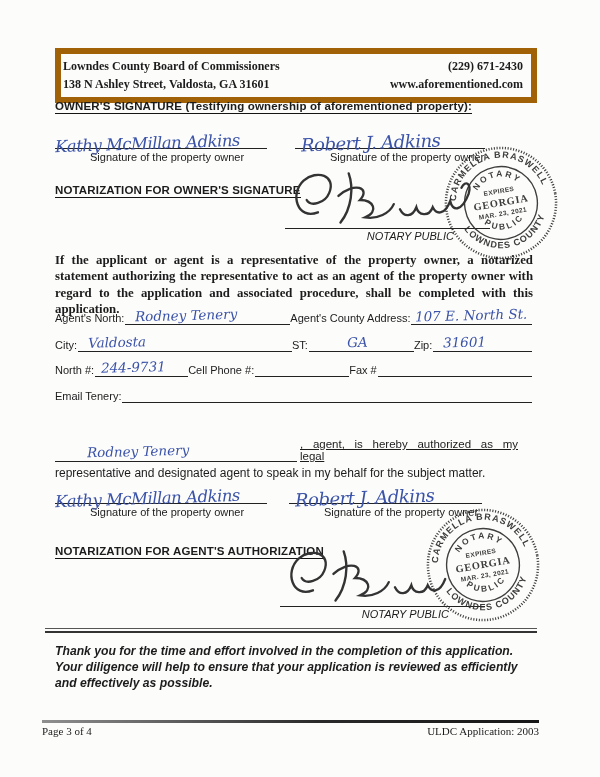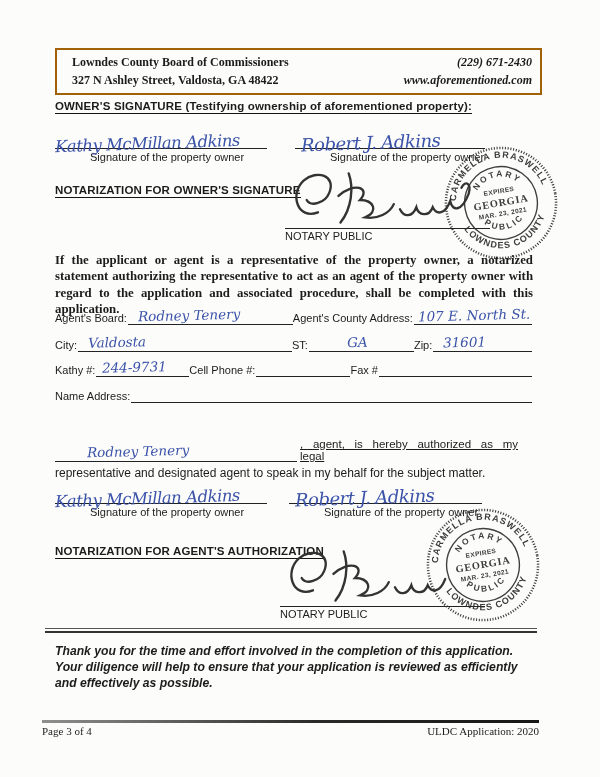--- a/index.html
+++ b/index.html
@@ -5,45 +5,45 @@
   html,body { margin:0; padding:0; background:#e9e9e7; }
   .page {
     position:relative; width:600px; height:777px; margin:0 auto;
     background:#fcfcfb; color:#1c1c1c; overflow:hidden;
     font-family:"Liberation Sans", sans-serif;
   }
   .abs { position:absolute; }
 
   
   .letterhead {
-    left:55px; top:48px; width:460px; border:2px solid #a16207;
-    display:flex; justify-content:space-between; padding:3px 8px 4px 15px;
+    left:55px; top:48px; width:460px; border:6px solid #a16207;
+    display:flex; justify-content:space-between; padding:3px 8px 4px 2px;
     font-family:"Liberation Serif", serif; font-weight:bold; font-size:12px; line-height:1.5;
   }
-  .lh-right { text-align:right;font-style:italic; }
+  .lh-right { text-align:right; }
 
   
   .heading { font-size:11.5px; font-weight:bold; letter-spacing:.15px; }
   .heading > span { border-bottom:1.5px solid #141414; padding-bottom:1px; display:inline-block; }
 
   
   .sigrow { display:flex; }
   .sigblock { position:relative; }
   .sigline { border-bottom:1.3px solid #222; height:30px; position:relative; }
   .handsig {
     position:absolute; bottom:-5px; left:0; white-space:nowrap;
     font-family:"DejaVu Serif", serif; font-style:italic; color:#3a52a8;
     font-size:16.5px; letter-spacing:-.5px; transform:rotate(-2deg);
   }
   .siglabel { font-size:11px; padding-top:2px;margin-left:35px; }
 
   
   .notarywrap { width:205px; }
   .notary-underline { border-bottom:1.3px solid #222; height:48px; }
-  .notary-label { font-size:11px; text-align:left; padding-right:36px; padding-top:1px; }
+  .notary-label { font-size:11px; text-align:right; padding-right:36px; padding-top:1px;font-style:italic; }
   .scribble { position:absolute; left:-6px; top:-16px; width:205px; height:70px; }
   .scribble path { fill:none; stroke:#333; stroke-width:2.3; stroke-linecap:round; }
 
   
   .legal {
     font-family:"Liberation Serif", serif; font-weight:bold; 
     font-size:12.8px; line-height:1.27; text-align:justify; margin:0;
   }
 
   
@@ -77,21 +77,21 @@
   .footer-row { display:flex; justify-content:space-between; font-family:"Liberation Serif", serif; font-size:11px; }
 </style>
 </head>
 <body>
 
 <div class="page">
 
   <div class="abs letterhead">
     <div class="lh-left">
       <div>Lowndes County Board of Commissioners</div>
-      <div>327 N Ashley Street, Valdosta, GA  48422</div>
+      <div>138 N Ashley Street, Valdosta, GA  31601</div>
     </div>
     <div class="lh-right">
       <div>(229) 671-2430</div>
       <div>www.aforementioned.com</div>
     </div>
   </div>
 
   <div class="abs heading" style="left:55px; top:100px;">
     <span>OWNER'S SIGNATURE (Testifying ownership of aforementioned property):</span>
   </div>
@@ -141,21 +141,21 @@
     <text class="st-inner" text-anchor="middle"><textPath href="#s1c" startOffset="50%">NOTARY</textPath></text>
     <text class="st-inner" text-anchor="middle"><textPath href="#s1d" startOffset="50%">PUBLIC</textPath></text>
     <text class="st-small" x="60" y="50" text-anchor="middle">EXPIRES</text>
     <text class="st-state" x="60" y="63" text-anchor="middle">GEORGIA</text>
     <text class="st-small" x="60" y="73" text-anchor="middle">MAR. 23, 2021</text>
   </svg>
 
   <p class="abs legal" style="left:55px; top:252px; width:478px;">If the applicant or agent is a representative of the property owner, a notarized statement authorizing the representative to act as an agent of the property owner with regard to the application and associated procedure, shall be completed with this application.</p>
 
   <div class="abs frow" style="left:55px; top:303px; width:477px;">
-    <span class="flabel">Agent's Board:</span>
+    <span class="flabel">Agent's North:</span>
     <span class="fline" style="width:165px;">
       <span class="fval">Rodney Tenery</span>
     </span>
     <span class="flabel">Agent's County Address:</span>
     <span class="fline grow">
       <span class="fval" style="left:4px;">107 E. North St.</span>
     </span>
   </div>
 
   <div class="abs frow" style="left:55px; top:330px; width:477px;">
@@ -167,36 +167,36 @@
     <span class="fline" style="width:105px;">
       <span class="fval" style="left:38px;">GA</span>
     </span>
     <span class="flabel">Zip:</span>
     <span class="fline grow">
       <span class="fval">31601</span>
     </span>
   </div>
 
   <div class="abs frow" style="left:55px; top:355px; width:477px;">
-    <span class="flabel">Kathy #:</span>
+    <span class="flabel">North #:</span>
     <span class="fline" style="width:93px;">
       <span class="fval" style="left:6px;">244-9731</span>
     </span>
     <span class="flabel">Cell Phone #:</span>
     <span class="fline" style="width:94px;">
       <span class="fval"></span>
     </span>
     <span class="flabel">Fax #</span>
     <span class="fline grow">
       <span class="fval"></span>
     </span>
   </div>
 
   <div class="abs frow" style="left:55px; top:381px; width:477px;">
-    <span class="flabel">Name Address:</span>
+    <span class="flabel">Email Tenery:</span>
     <span class="fline grow">
       <span class="fval"></span>
     </span>
   </div>
 
 
   <div class="abs" style="left:55px; top:438px; width:477px;">
     <div class="auth-line1">
       <span class="auth-fill">
         <span class="fval" style="left:32px; bottom:2px;">Rodney Tenery</span>
@@ -255,16 +255,16 @@
     <text class="st-small" x="60" y="73" text-anchor="middle">MAR. 23, 2021</text>
   </svg>
 
   <div class="abs double-rule" style="left:45px; top:628px; width:492px;"></div>
 
   <p class="abs closing" style="left:55px; top:643px; width:468px;">Thank you for the time and effort involved in the completion of this application.  Your diligence will help to ensure that your application is reviewed as efficiently and effectively as possible.</p>
 
   <div class="abs footer-rule" style="left:42px; top:720px; width:497px;"></div>
   <div class="abs footer-row" style="left:42px; top:725px; width:497px;">
     <span>Page 3 of 4</span>
-    <span>ULDC Application: 2020</span>
+    <span>ULDC Application: 2003</span>
   </div>
 
 </div>
 
 </body></html>

